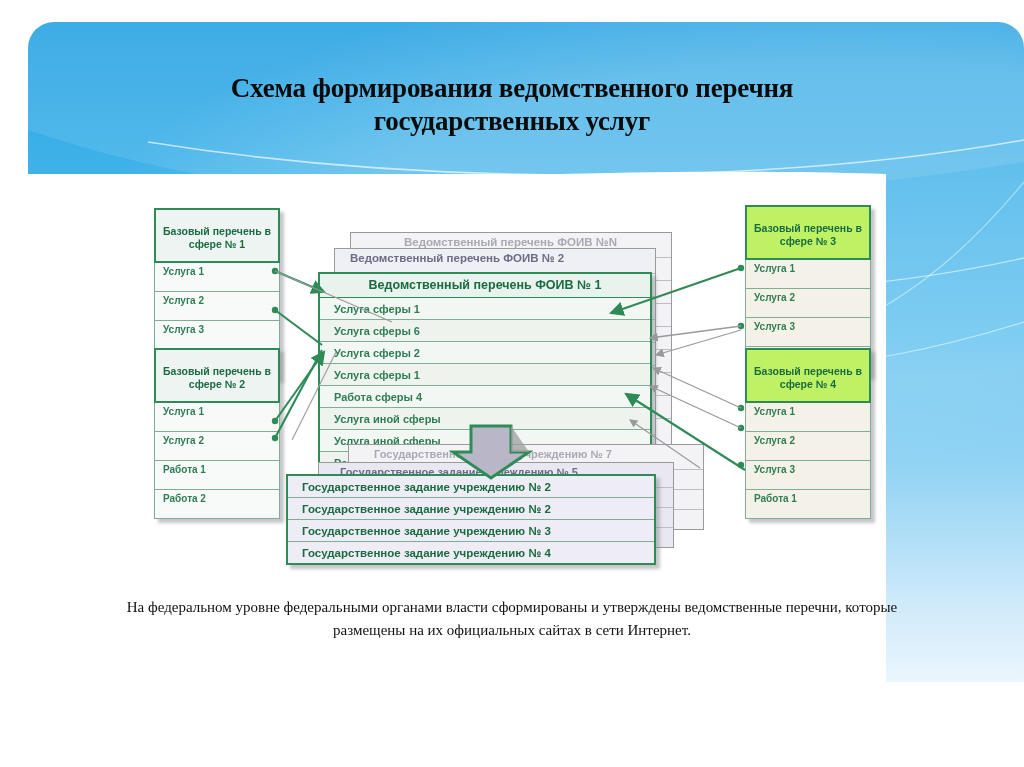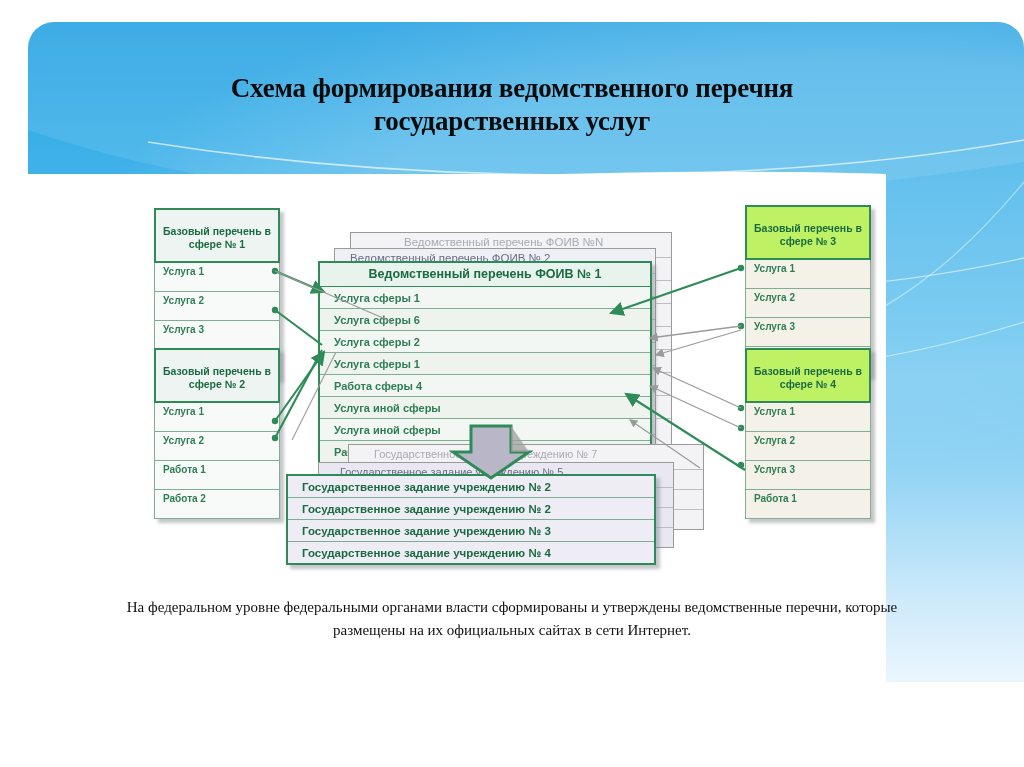--- a/index.html
+++ b/index.html
@@ -65,28 +65,28 @@
   }
   .side-row.warm{background:#f3f1e8;}
   .side-panel .side-row:first-of-type{border-top:1px solid #7fae95;}
 
   
   .ghost{
     position:absolute;border:1px solid #9a9a9a;background:#f3f3f6;
     box-sizing:border-box;
   }
   .ghost-title{
-    position:absolute;font-weight:normal;font-size:11.5px;color:#a9a9b4;
+    position:absolute;font-weight:bold;font-size:11.5px;color:#a9a9b4;
     white-space:nowrap;
   }
   .ghost-title.dark{color:#6c6c86;}
   .ghost-rowline{position:absolute;border-top:1px solid #bdbdc6;}
 
   .center-panel{
-    position:absolute;left:318px;top:261px;width:334px;
+    position:absolute;left:318px;top:272px;width:334px;
     border:2px solid #2e8b57;box-sizing:border-box;background:#5eead4;
   }
   .center-head{
     color:#1b6b41;font-weight:bold;font-size:12.5px;text-align:center;
     padding:4px 0 5px;border-bottom:1px solid #2e8b57;background:#e9f3ed;
   }
   .center-row{
     color:#2f7d54;font-weight:bold;font-size:11px;
     padding:4.5px 0 4.5px 14px;border-bottom:1px solid #7fae95;
     background:#f2f7f3;

